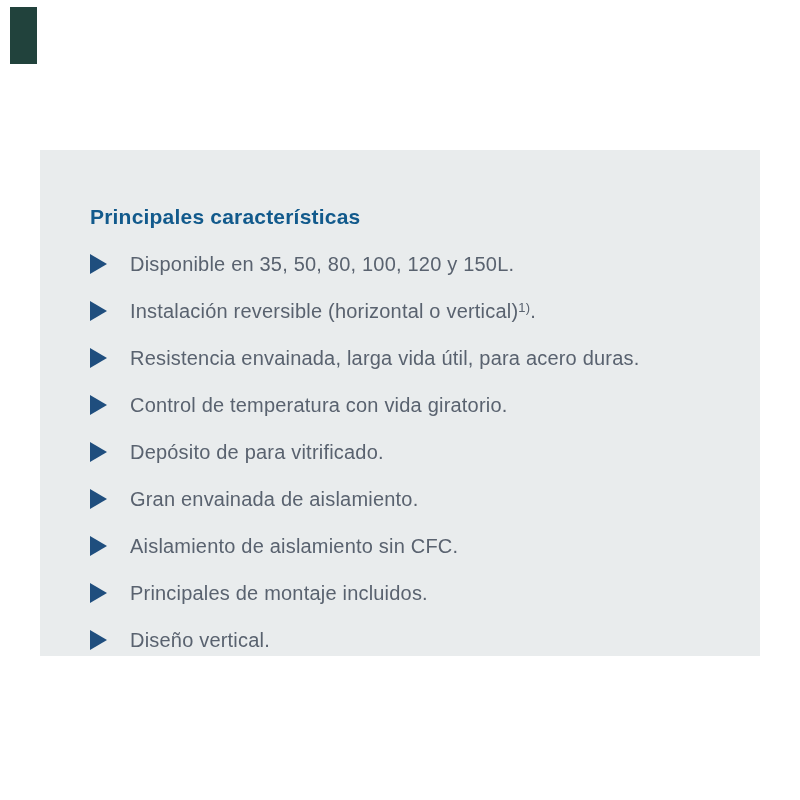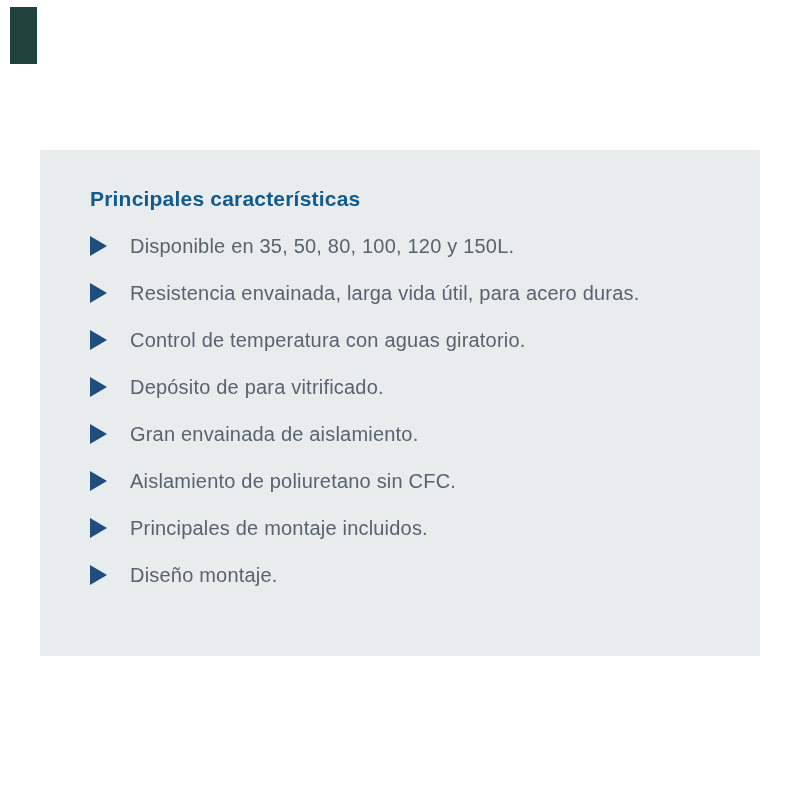--- a/index.html
+++ b/index.html
@@ -23,21 +23,21 @@
     height: 57px;
     background: var(--corner-mark, #21423c);
   }
   .panel {
     position: absolute;
     left: 40px;
     top: 150px;
     width: 720px;
     height: 506px;
     box-sizing: border-box;
-    padding: 36px 20px 0 50px;
+    padding: 54px 20px 0 50px;
     background: var(--panel-bg, #e9eced);
     overflow: hidden;
   }
   .panel-title {
     margin: 0;
     font-size: 21px;
     line-height: 26px;
     font-weight: bold;
     letter-spacing: 0.2px;
     color: var(--title-color, #125a8c);
@@ -80,50 +80,54 @@
 <div class="page">
   <div class="corner-mark"></div>
   <section class="panel">
     <h2 class="panel-title">Principales características</h2>
     <ul class="features-list" id="features-list">
   <li class="feature-item">
     <span class="bullet"></span>
     <span class="item-text"><span class="main">Disponible en 35, 50, 80, 100, 120 y 150L.</span></span>
   </li>
 
+  <li class="feature-item">
+    <span class="bullet"></span>
+    <span class="item-text"><span class="main">Instalación reversible (horizontal o vertical)</span><sup class="sup">1)</sup><span class="tail">.</span></span>
+  </li>
 
   <li class="feature-item">
     <span class="bullet"></span>
     <span class="item-text"><span class="main">Resistencia envainada, larga vida útil, para acero duras.</span></span>
   </li>
 
   <li class="feature-item">
     <span class="bullet"></span>
-    <span class="item-text"><span class="main">Control de temperatura con aguas giratorio.</span></span>
+    <span class="item-text"><span class="main">Control de temperatura con vida giratorio.</span></span>
   </li>
 
   <li class="feature-item">
     <span class="bullet"></span>
     <span class="item-text"><span class="main">Depósito de para vitrificado.</span></span>
   </li>
 
   <li class="feature-item">
     <span class="bullet"></span>
     <span class="item-text"><span class="main">Gran envainada de aislamiento.</span></span>
   </li>
 
   <li class="feature-item">
     <span class="bullet"></span>
-    <span class="item-text"><span class="main">Aislamiento de poliuretano sin CFC.</span></span>
+    <span class="item-text"><span class="main">Aislamiento de aislamiento sin CFC.</span></span>
   </li>
 
   <li class="feature-item">
     <span class="bullet"></span>
     <span class="item-text"><span class="main">Principales de montaje incluidos.</span></span>
   </li>
 
   <li class="feature-item">
     <span class="bullet"></span>
-    <span class="item-text"><span class="main">Diseño montaje.</span></span>
+    <span class="item-text"><span class="main">Diseño vertical.</span></span>
   </li>
 </ul>
   </section>
 </div>
 
 </body></html>

